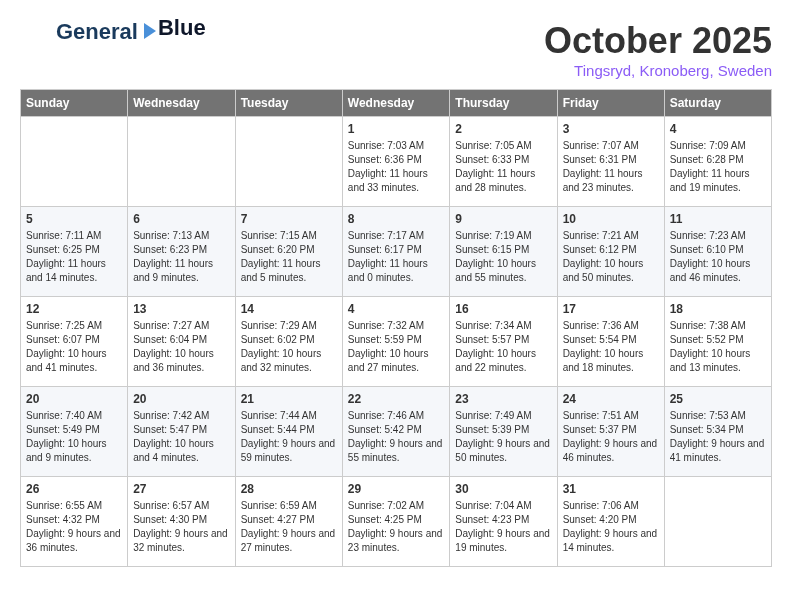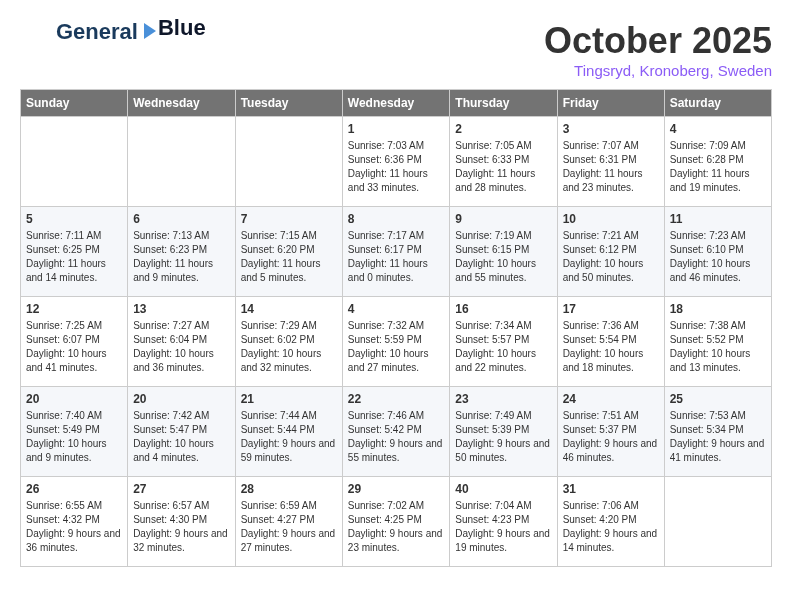--- a/index.html
+++ b/index.html
@@ -302,21 +302,21 @@
           Sunrise: 6:59 AM<br>Sunset: 4:27 PM<br>Daylight: 9 hours and 27 minutes.
         </div>
         </td>
         <td>
           <span class="day-num">29</span>
         <div class="day-info">
           Sunrise: 7:02 AM<br>Sunset: 4:25 PM<br>Daylight: 9 hours and 23 minutes.
         </div>
         </td>
         <td>
-          <span class="day-num">40</span>
+          <span class="day-num">30</span>
         <div class="day-info">
           Sunrise: 7:04 AM<br>Sunset: 4:23 PM<br>Daylight: 9 hours and 19 minutes.
         </div>
         </td>
         <td>
           <span class="day-num">31</span>
         <div class="day-info">
           Sunrise: 7:06 AM<br>Sunset: 4:20 PM<br>Daylight: 9 hours and 14 minutes.
         </div>
         </td>

